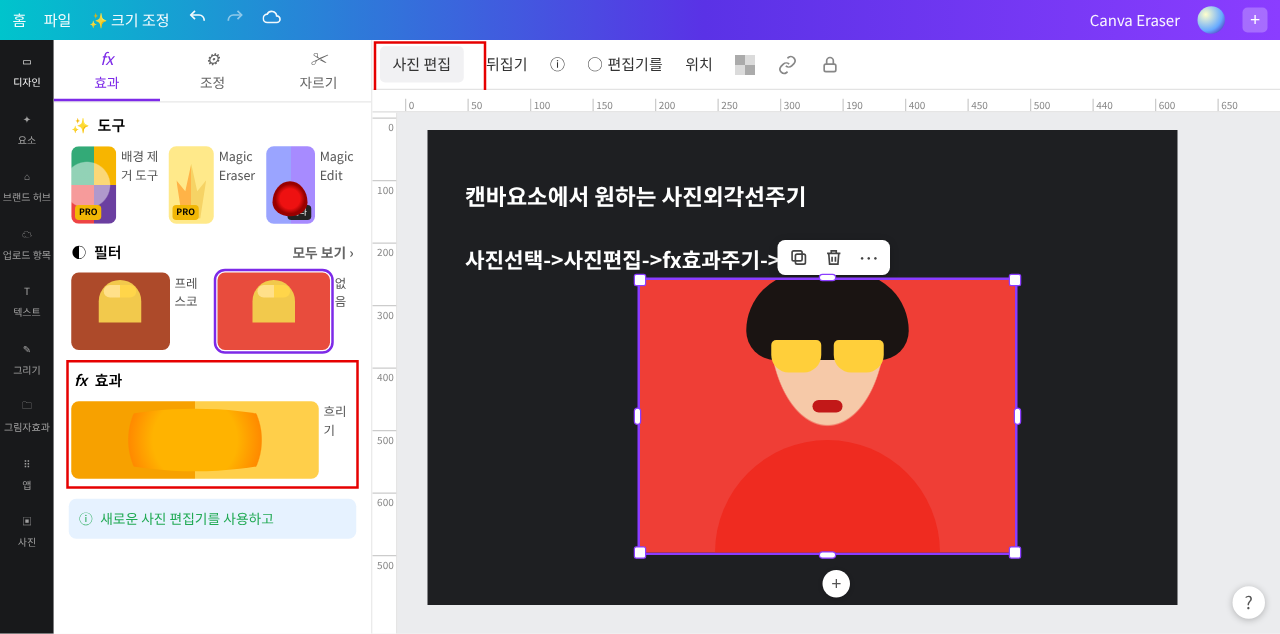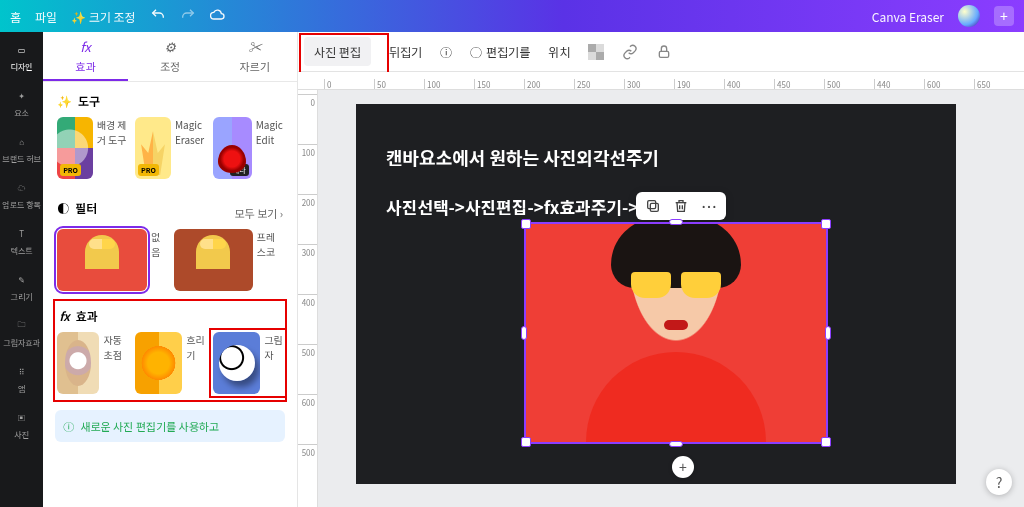--- a/index.html
+++ b/index.html
@@ -21,21 +21,21 @@
 
 .sidepanel { width: 260px; background: #fff; border-right: 1px solid #e5e5e5; overflow-y: auto; }
 .tabs { display: flex; border-bottom: 1px solid #e8e8e8; height: 50px; }
 .tab { flex: 1; display: flex; flex-direction: column; align-items: center; justify-content: center; gap: 2px; font-size: 11px; color: #666; cursor: pointer; border-bottom: 2px solid transparent; }
 .tab.active { color: #7d2ae8; border-bottom-color: #7d2ae8; }
 .tab .tabicon { font-size: 13px; font-style: italic; }
 
 .section { padding: 10px 14px 4px; }
 .sec-head { display: flex; align-items: center; justify-content: space-between; font-size: 12px; font-weight: 600; margin-bottom: 8px; }
 .sec-head .l { display: flex; align-items: center; gap: 6px; }
-.see-all { font-size: 11px; color: #666; font-weight: 400; margin-top: 12px; }
+.see-all { font-size: 11px; color: #666; font-weight: 700; }
 .grid3 { display: flex; gap: 8px; }
 .card { flex: 1; display: flex; flex-direction: row; align-items: flex-start; gap: 4px; font-size: 10px; color: #555; cursor: pointer; }
 .thumb { width: 100%; height: 62px; border-radius: 6px; position: relative; overflow: hidden; }
 .thumb .probadge { position: absolute; bottom: 3px; left: 3px; background: #f2b705; color: #000; font-size: 7px; font-weight: 700; padding: 1px 3px; border-radius: 3px; }
 .thumb .betabadge { position: absolute; bottom: 3px; right: 3px; background: #222; color: #fff; font-size: 7px; padding: 1px 3px; border-radius: 3px; }
 .card.sel .thumb { outline: 2px solid #7d2ae8; outline-offset: 1px; }
 
 .redbox { outline: 2px solid #e60000; outline-offset: 2px; }
 
 
@@ -72,21 +72,21 @@
 .red-ctool { position: absolute; left: -5px; top: -4px; width: 90px; height: 48px; border: 2px solid #e60000; pointer-events: none; }
 .smallicon { width: 16px; height: 16px; opacity: .7; }
 
 .ruler-h { height: 18px; background: #fff; border-bottom: 1px solid #ddd; font-size: 8px; color: #888; display:flex; align-items:flex-end; padding-left: 26px; gap: 0; position: relative; overflow:hidden;}
 .ruler-h span { width: 50px; flex: none; text-align: left; border-left: 1px solid #ccc; padding-left: 2px; height: 10px; }
 .stage { flex: 1; display: flex; }
 .ruler-v { width: 20px; background: #fff; border-right: 1px solid #ddd; font-size: 8px; color: #888; display:flex; flex-direction:column; padding-top: 4px;}
 .ruler-v span { height: 50px; flex: none; border-top: 1px solid #ccc; padding: 2px 2px 0 0; text-align: right;}
 
 .artboard-area { flex: 1; position: relative; overflow: hidden; background:#ebecee; }
-.artboard { position: absolute; left: 38px; top: 14px; width: 600px; height: 380px; background: #1e1f22; }
+.artboard { position: absolute; left: 24px; top: 14px; width: 600px; height: 380px; background: #1e1f22; }
 .ab-title { color: #fff; font-weight: 700; font-size: 18px; position: absolute; left: 30px; top: 40px; }
 .ab-sub { color: #fff; font-weight: 700; font-size: 17px; position: absolute; left: 30px; top: 90px; }
 
 .selbox { position: absolute; left: 170px; top: 120px; width: 300px; height: 218px; outline: 2px solid #8b3dff; }
 .selbox .img { position:absolute; inset:0; background: linear-gradient(#ef3e36,#ef3e36); overflow:hidden; }
 .selbox .img::before{content:"";position:absolute;left:50%;top:-10px;transform:translateX(-50%);width:120px;height:150px;background:radial-gradient(ellipse at 50% 30%,#f6c9a8 0 46px,transparent 47px);border-radius:50%;}
 .selbox .img::after{content:"";position:absolute;left:50%;bottom:0;transform:translateX(-50%);width:180px;height:90px;background:#ef2b20;border-radius:90px 90px 0 0;}
 .glasses{position:absolute;left:50%;top:48px;transform:translateX(-50%);width:90px;height:26px;}
 .glasses::before,.glasses::after{content:"";position:absolute;top:0;width:40px;height:26px;background:#ffcf3a;border-radius:4px 4px 14px 14px;}
 .glasses::before{left:0;} .glasses::after{right:0;}
@@ -217,48 +217,40 @@
         </div>
       </div>
     </div>
 
     <div class="section">
       <div class="sec-head">
           <span class="l">◐ <span>필터</span></span>
           <span class="see-all"><span>모두 보기</span> ›</span>
         </div>
       <div class="grid3">
+        <div class="card">
+            <div class="thumb t-filter t-f2"></div>
+            <span>프레스코</span>
+          </div>
         <div class="card sel">
             <div class="thumb t-filter"></div>
             <span>없음</span>
-          </div>
-        <div class="card">
-            <div class="thumb t-filter t-f2"></div>
-            <span>프레스코</span>
           </div>
       </div>
     </div>
 
     <div class="fx-sec-wrap">
       <div class="fx-title">
           <span>fx</span> 
           <span style="font-style:normal">효과</span>
         </div>
       <div class="fx-grid">
         <div class="card">
-            <div class="thumb t-auto"></div>
-            <span>자동 초점</span>
-          </div>
-        <div class="card">
             <div class="thumb t-blur"></div>
             <span>흐리기</span>
-          </div>
-        <div class="card redbox">
-            <div class="thumb t-shadow"></div>
-            <span>그림자</span>
           </div>
       </div>
     </div>
 
     <div class="infobar">ⓘ <span>새로운 사진 편집기를 사용하고</span></div>
   </div>
 
   <div class="canvaswrap">
     <div class="ctoolbar">
       <div style="position:relative">

